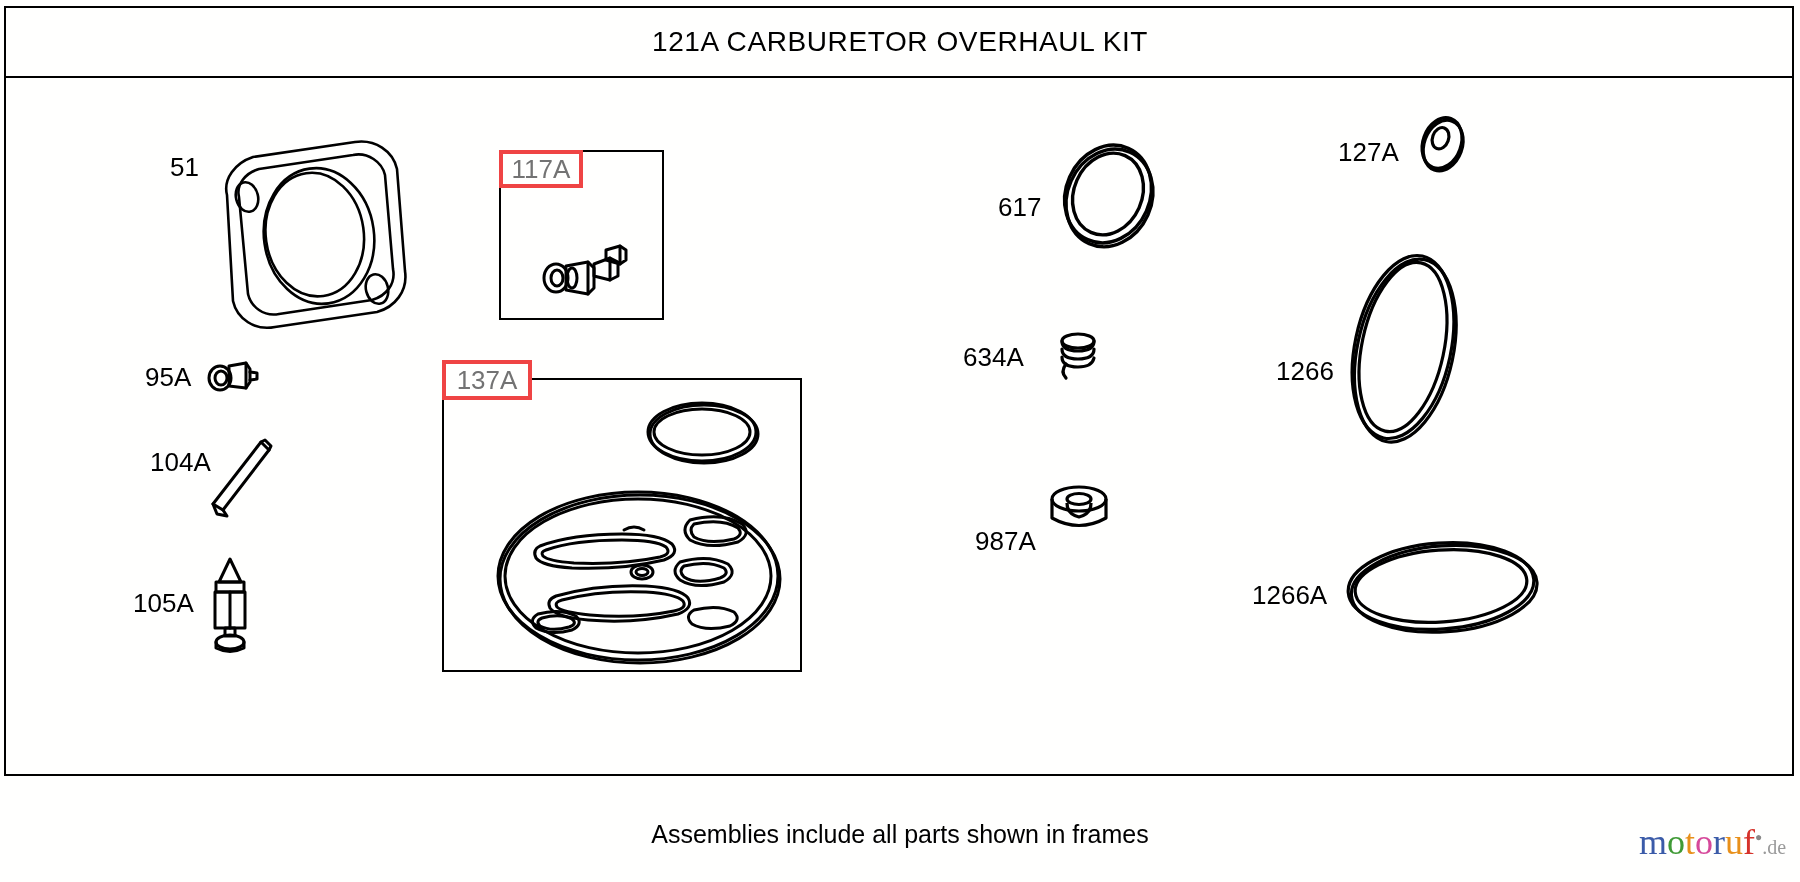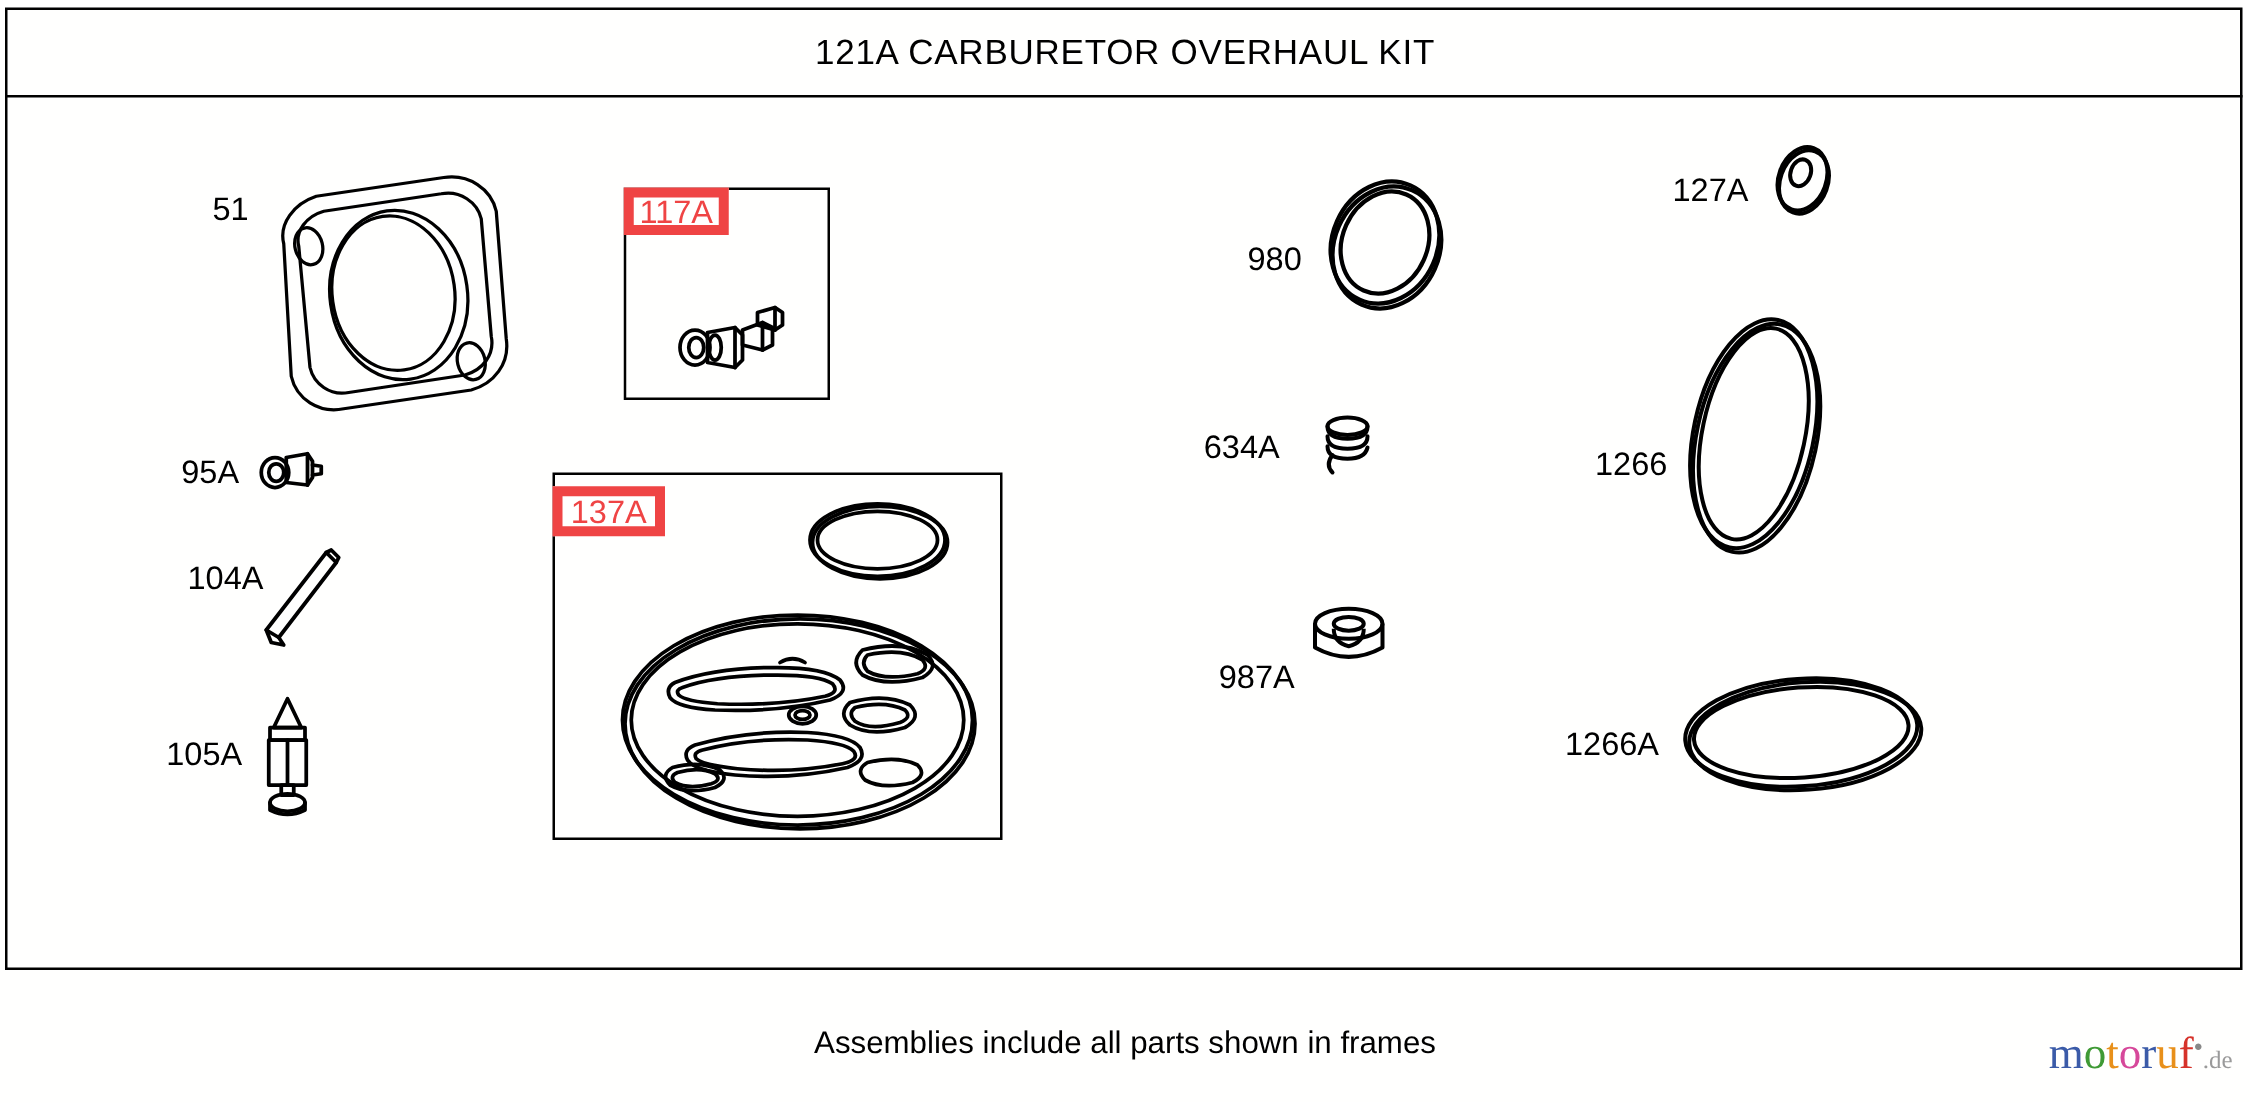--- a/index.html
+++ b/index.html
@@ -101,25 +101,25 @@
 
   
   .frame {
     position: absolute;
     border: 2px solid #000;
     box-sizing: border-box;
     background: transparent;
   }
   .frame-tag {
     position: absolute;
-    border: 8px solid #ef4444;
+    border: 4px solid #ef4444;
     box-sizing: border-box;
     background: #fffffe;
     font-size: 26px;
-    color: #ef4444;
+    color: #737373;
     display: flex;
     align-items: center;
     justify-content: center;
     line-height: 1;
   }
 
   
   .art {
     position: absolute;
     overflow: visible;
@@ -234,21 +234,21 @@
 
         <path d="M 58 24 L 74 18 L 82 22 L 82 36 L 74 40 L 58 36 Z"></path>
         <path d="M 74 18 L 74 40"></path>
         <path d="M 70 10 L 84 6 L 90 10 L 90 20 L 84 24 L 70 20 Z"></path>
         <path d="M 84 6 L 84 24"></path>
       </g>
     </svg>
   </div>
 
   <div class="frame" style="left:442px; top:378px; width:360px; height:294px;"></div>
-  <div class="frame-tag" style="left:442px; top:389px; width:90px; height:40px;">137A</div>
+  <div class="frame-tag" style="left:442px; top:360px; width:90px; height:40px;">137A</div>
 
   <div class="art" style="left:645px; top:398px;">
     <svg width="120" height="68" viewBox="0 0 120 68">
       <g fill="none" stroke="#000" stroke-width="3" stroke-linejoin="round">
         <ellipse cx="57" cy="34" rx="54" ry="29"></ellipse>
         <ellipse cx="57" cy="34" rx="48" ry="23"></ellipse>
         <ellipse cx="59" cy="36" rx="54" ry="29"></ellipse>
       </g>
     </svg>
   </div>
@@ -283,21 +283,21 @@
         <ellipse cx="148" cy="82" rx="11" ry="7"></ellipse>
         <ellipse cx="148" cy="82" rx="6" ry="3.5"></ellipse>
 
         <path d="M 200 120 Q 224 114, 240 122 Q 248 130, 236 136 Q 212 142, 198 134 Q 190 126, 200 120 Z"></path>
 
         <path d="M 130 40 Q 140 34, 150 40"></path>
       </g>
     </svg>
   </div>
 
-  <div class="callout" style="left:998px; top:192px;">980</div>
+  <div class="callout" style="left:998px; top:192px;">617</div>
   <div class="art" style="left:1050px; top:140px;">
     <svg width="118" height="108" viewBox="0 0 118 108">
       <g fill="none" stroke="#000" stroke-width="3.4" stroke-linejoin="round">
         <ellipse cx="58" cy="54" rx="42" ry="50" transform="rotate(24 58 54)"></ellipse>
         <ellipse cx="58" cy="54" rx="34" ry="42" transform="rotate(24 58 54)"></ellipse>
         <ellipse cx="61" cy="57" rx="42" ry="50" transform="rotate(24 58 54)"></ellipse>
       </g>
     </svg>
   </div>
 

